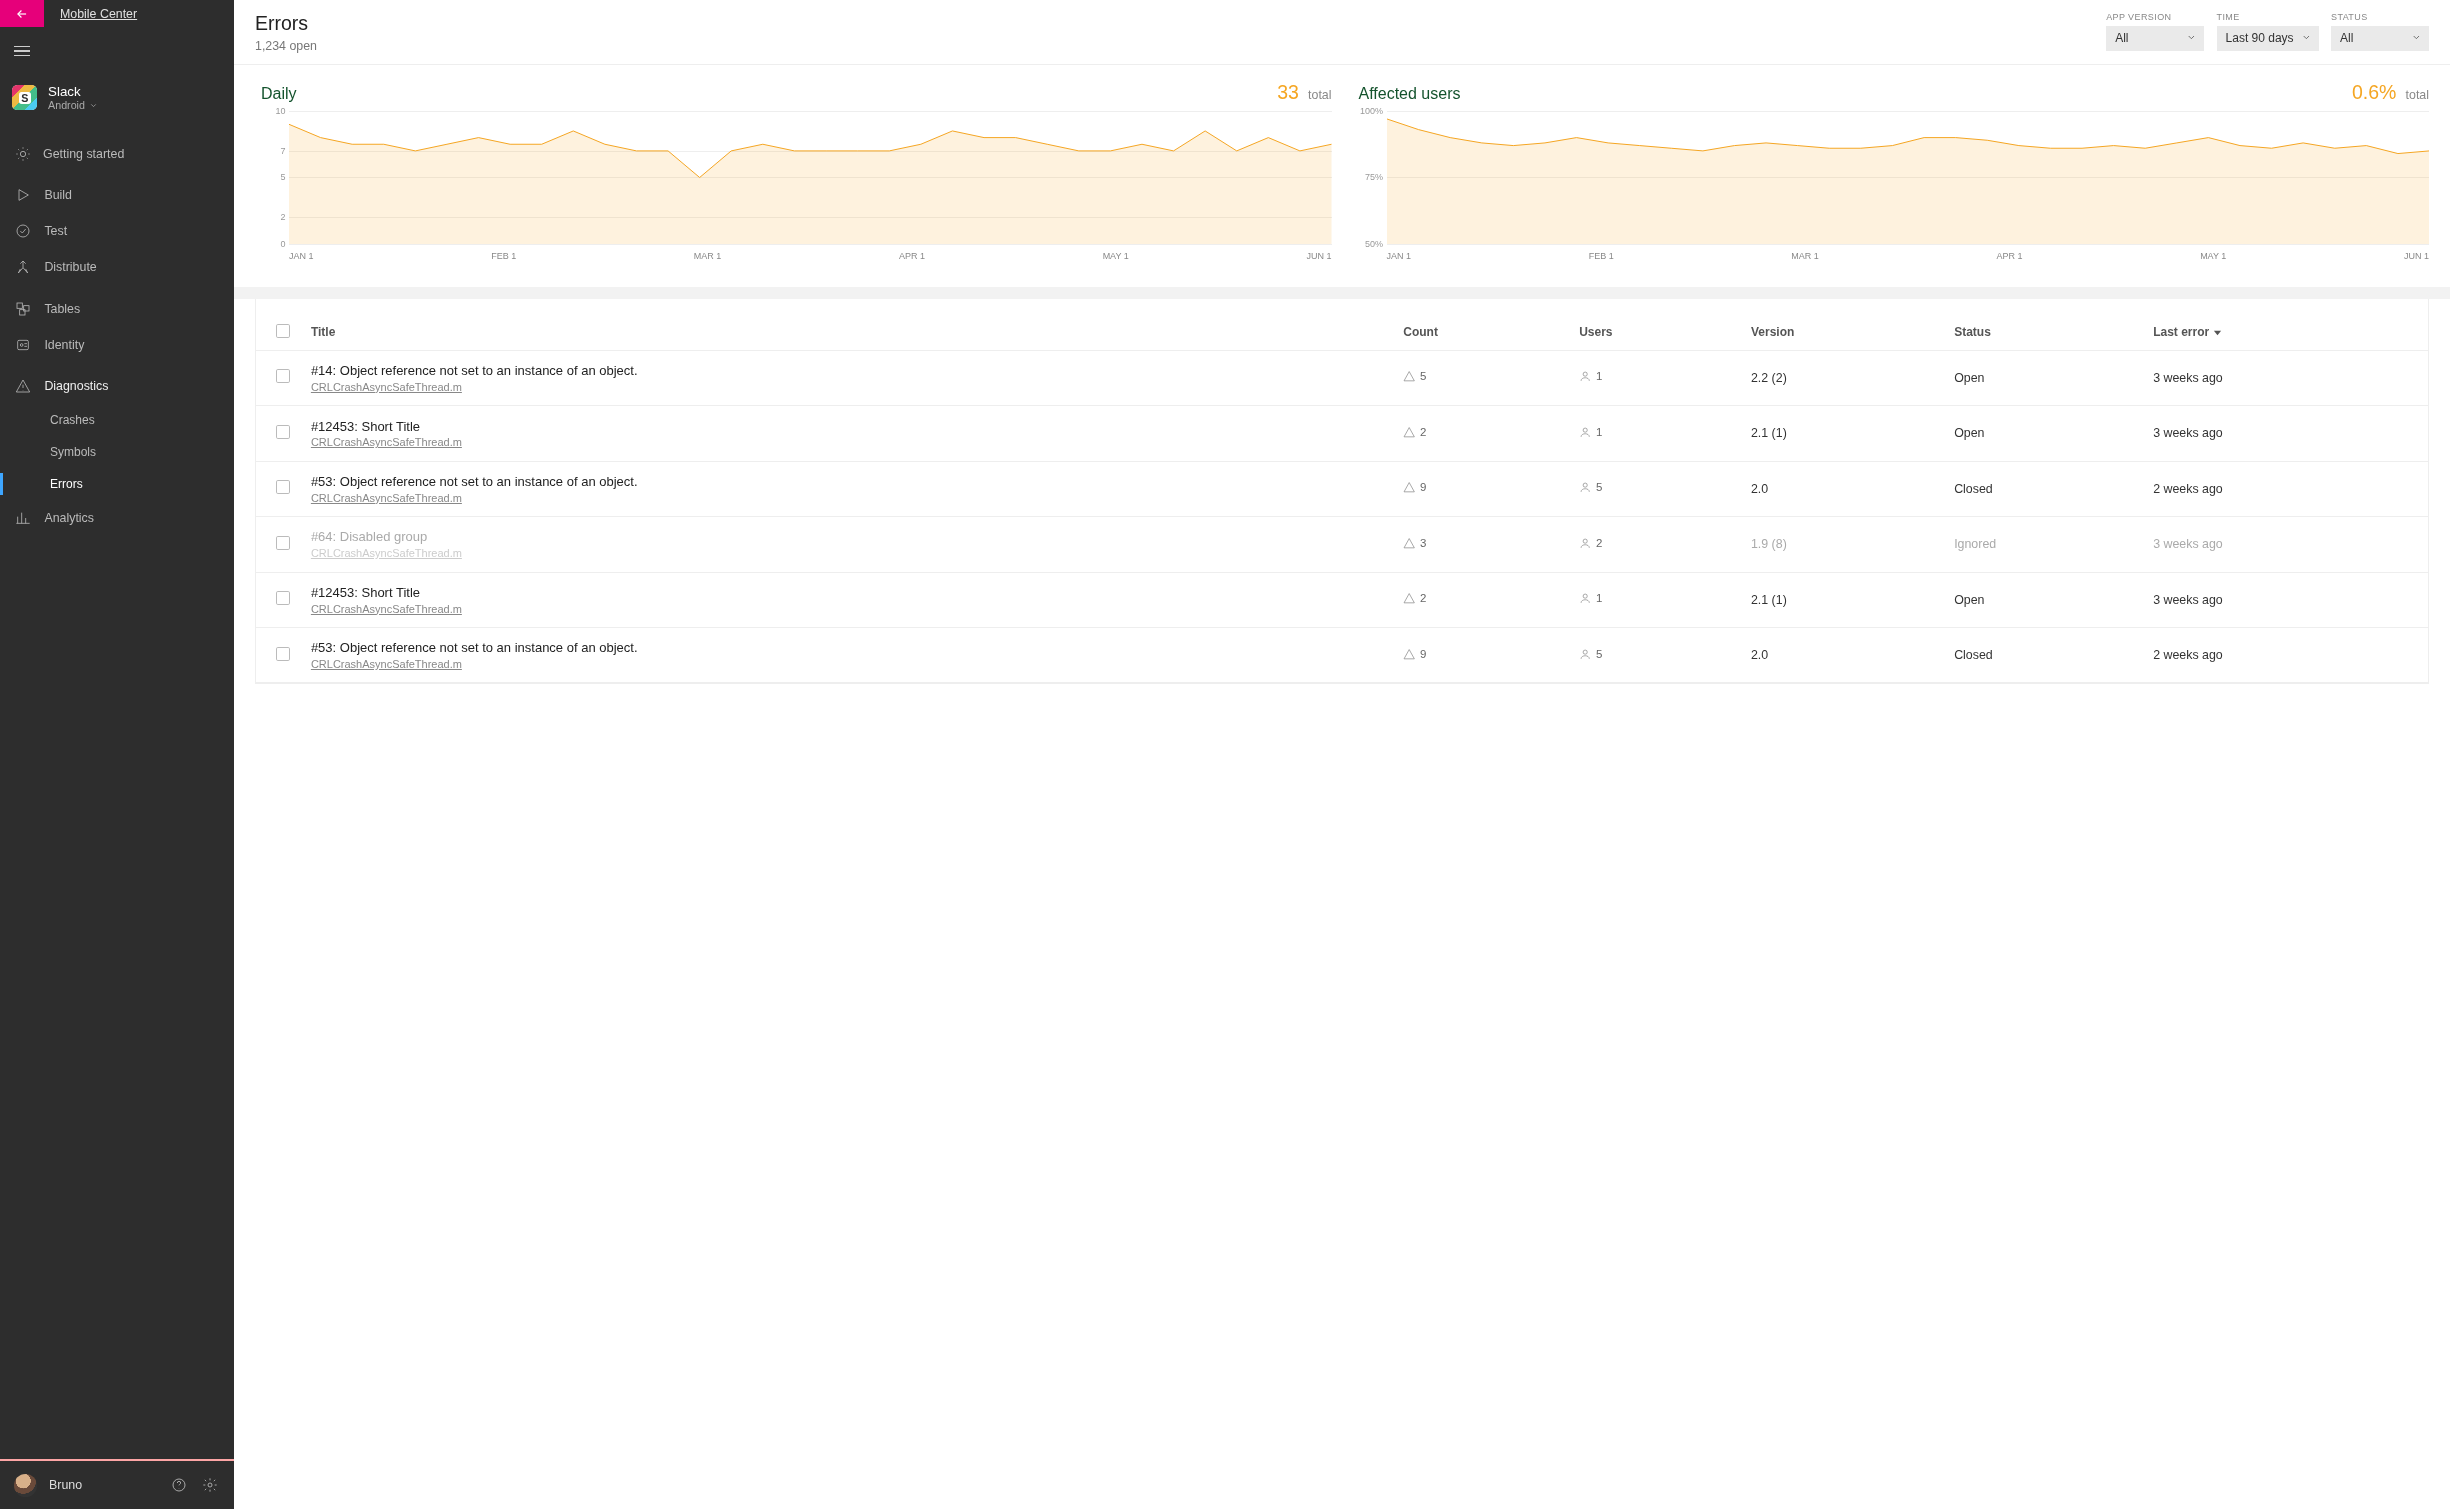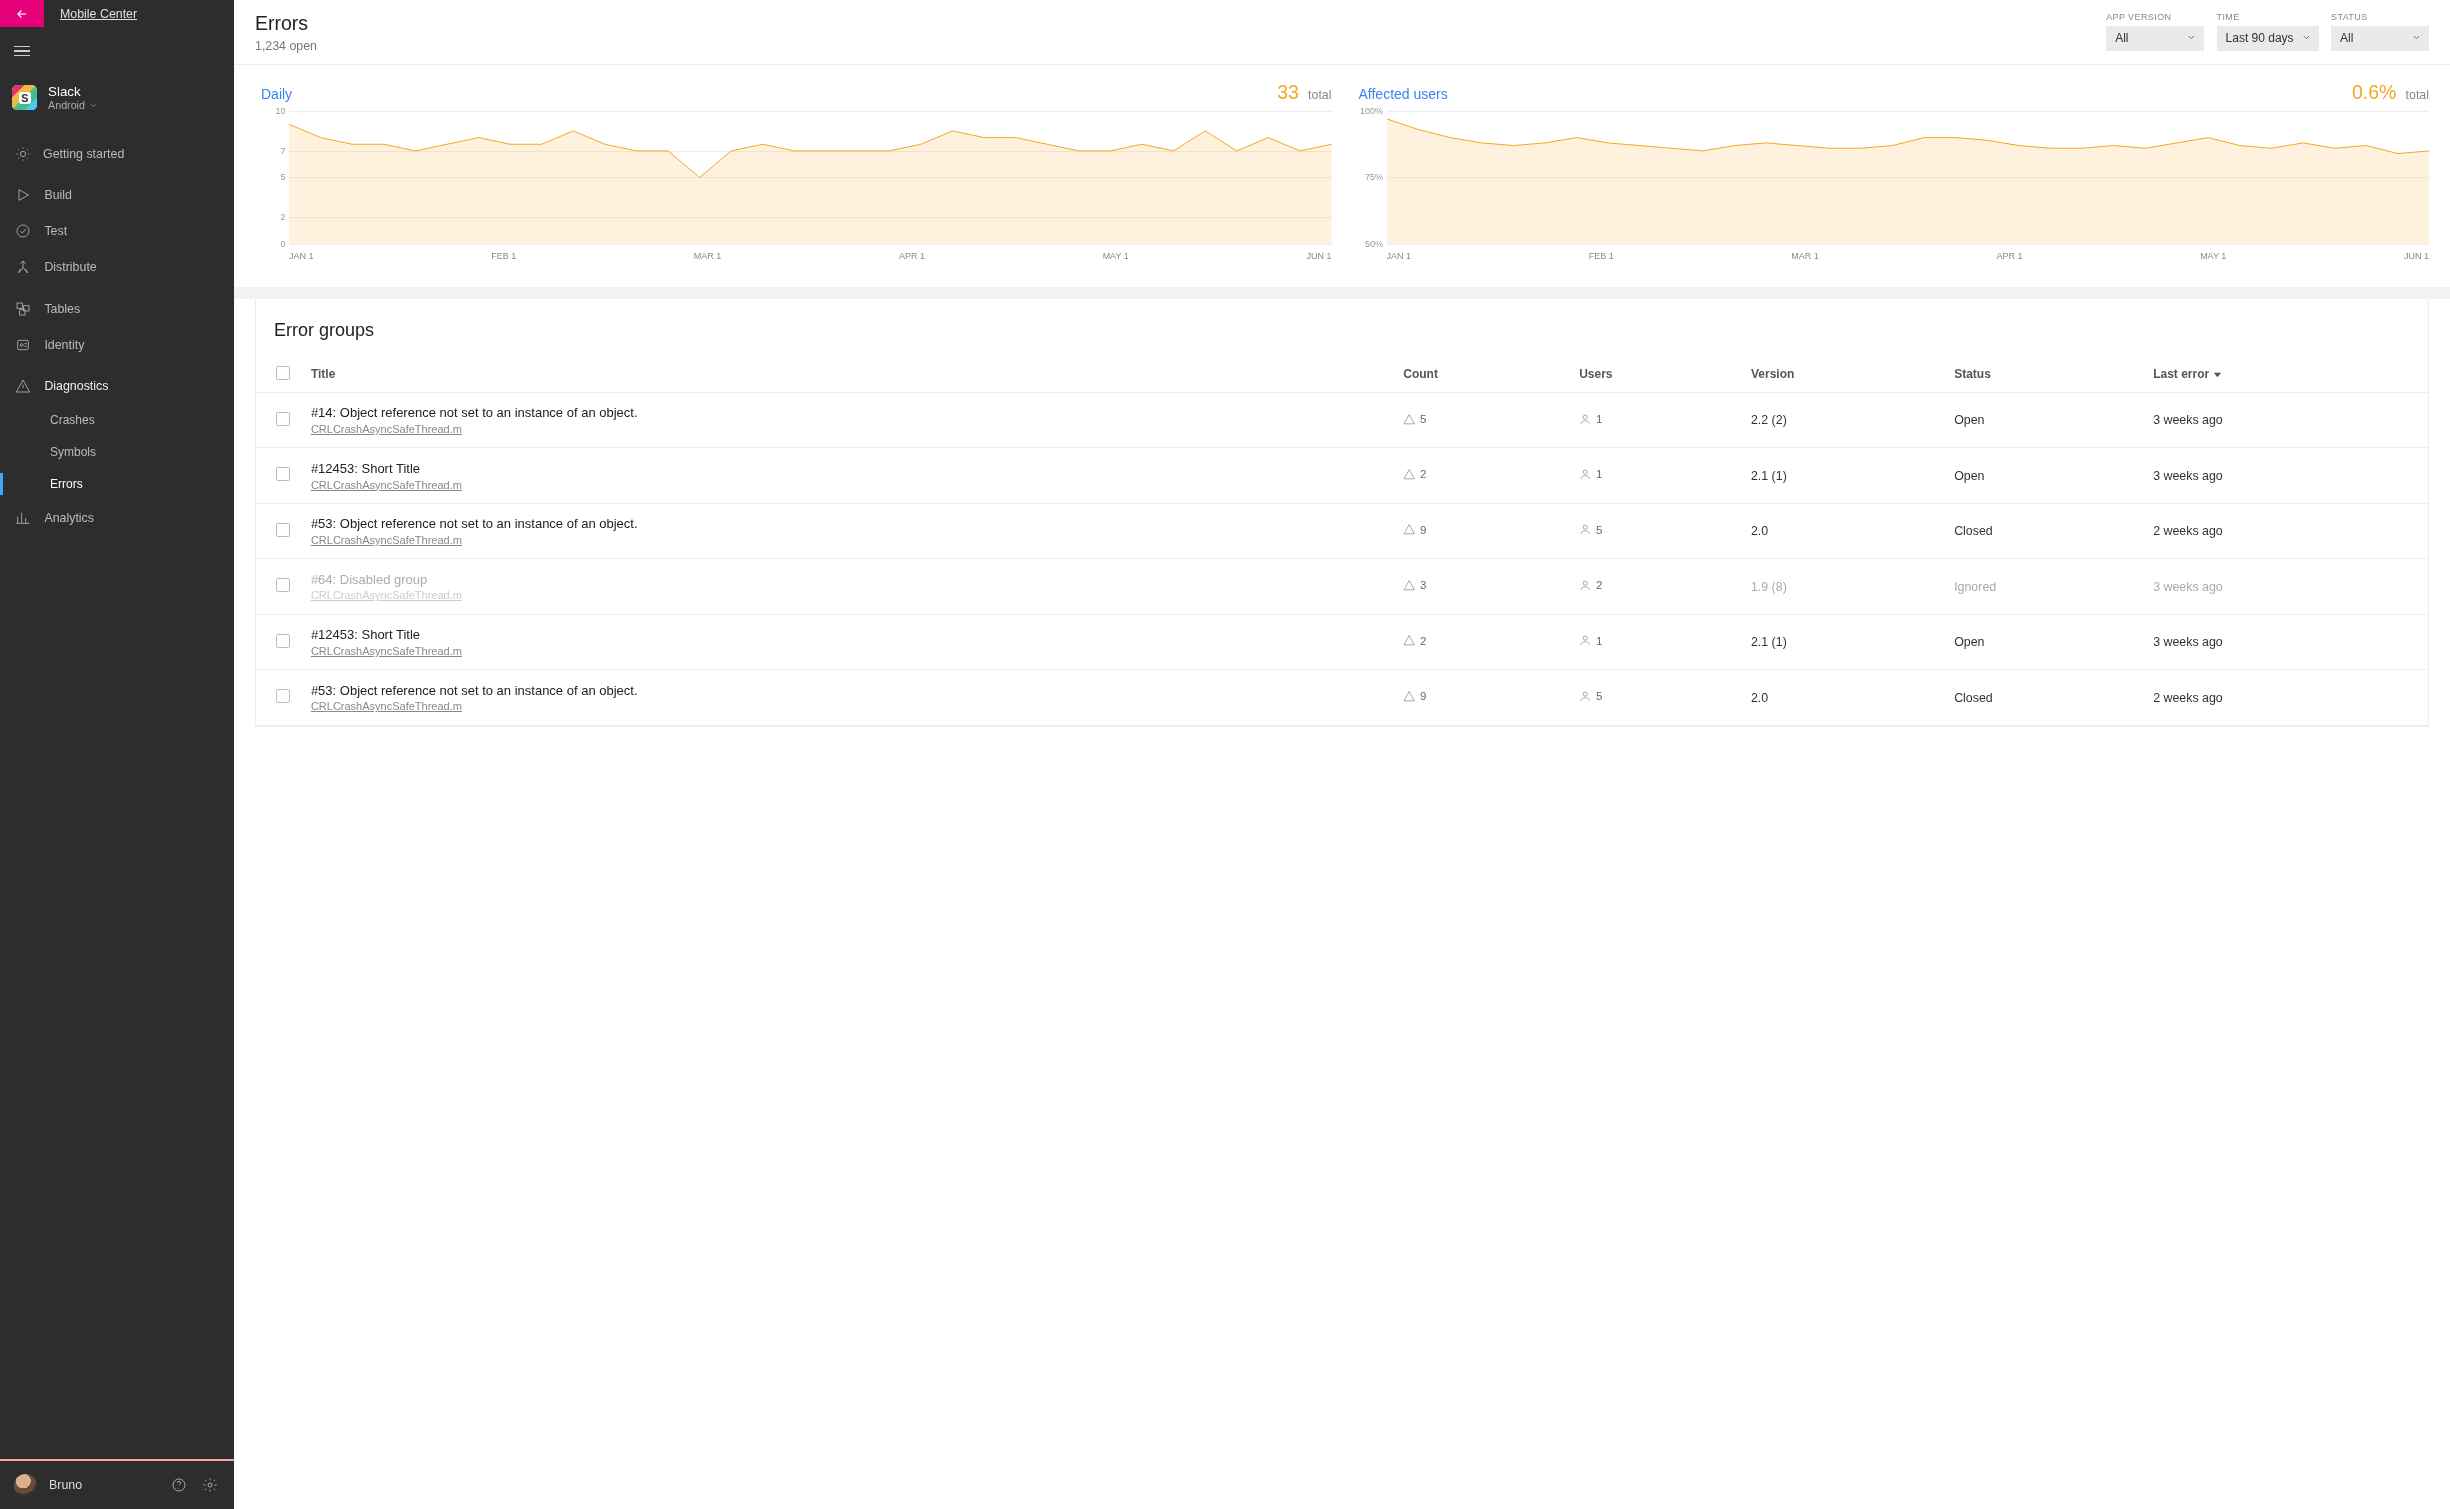--- a/index.html
+++ b/index.html
@@ -39,21 +39,21 @@
 .page-head .sub{ font-size:12.4px; color:#777; margin-top:3.6px;}
 .filters{ margin-left:auto; display:flex; gap:12.4px;}
 .filter .lbl{ font-size:9px; letter-spacing:0.4px; color:#888; margin-bottom:3.6px;}
 .select{ background:#eaeaea; border:none; padding:5.3px 25px 5.3px 9px; font-size:12px; color:#333; min-width:98px; position:relative; cursor:pointer; display:flex; align-items:flex-end;}
 .select .chev{ position:absolute; right:7px; top:50%; transform:translateY(-50%);}
 .select .chev svg{width:10.7px;height:10.7px;stroke:#555;fill:none;stroke-width:1.8;}
 
 .charts{ display:flex; gap:27px; padding:16px 21px 21px 27px; border-bottom:12.4px solid #f2f2f2;}
 .chart{ flex:1;}
 .chart-head{ display:flex; align-items:baseline; margin-bottom:7px;}
-.chart-title{ font-size:14px; color:#3b82f6;}
+.chart-title{ font-size:16px; color:#14532d;}
 .chart-value{ font-size:19.5px; color:#f5a623; font-weight:400;}
 .chart-value-suffix{ font-size:12.4px; color:#888; margin-left:5.3px;}
 .chart-plot{ position:relative; height:155px; }
 .y-axis{ position:absolute; left:0; top:0; bottom:22px; width:28px; font-size:9px; color:#999;}
 .y-tick{ position:absolute; right:3.6px; transform:translateY(-50%);}
 .plot-area{ position:absolute; left:28px; right:0; top:0; bottom:22px; }
 .grid-line{ position:absolute; left:0; right:0; height:0.9px; background:#eee;}
 .x-axis{ position:absolute; left:28px; right:0; bottom:0; height:18px; font-size:9px; color:#888; display:flex; justify-content:space-between; padding-top:3.6px;}
 .plot-area svg{ position:absolute; inset:0; width:100%; height:100%;}
 
@@ -317,21 +317,20 @@
               <span>MAR 1</span>
               <span>APR 1</span>
               <span>MAY 1</span>
               <span>JUN 1</span>
             </div>
           </div>
       </div>
     </div>
 
     <div class="panel">
-      <div class="panel-title">Error groups</div>
       <table class="tbl">
         <thead>
           <tr>
             <th><span class="chk"></span></th>
             <th>Title</th>
             <th>Count</th>
             <th>Users</th>
             <th>Version</th>
             <th>Status</th>
             <th><span class="th-sort">

